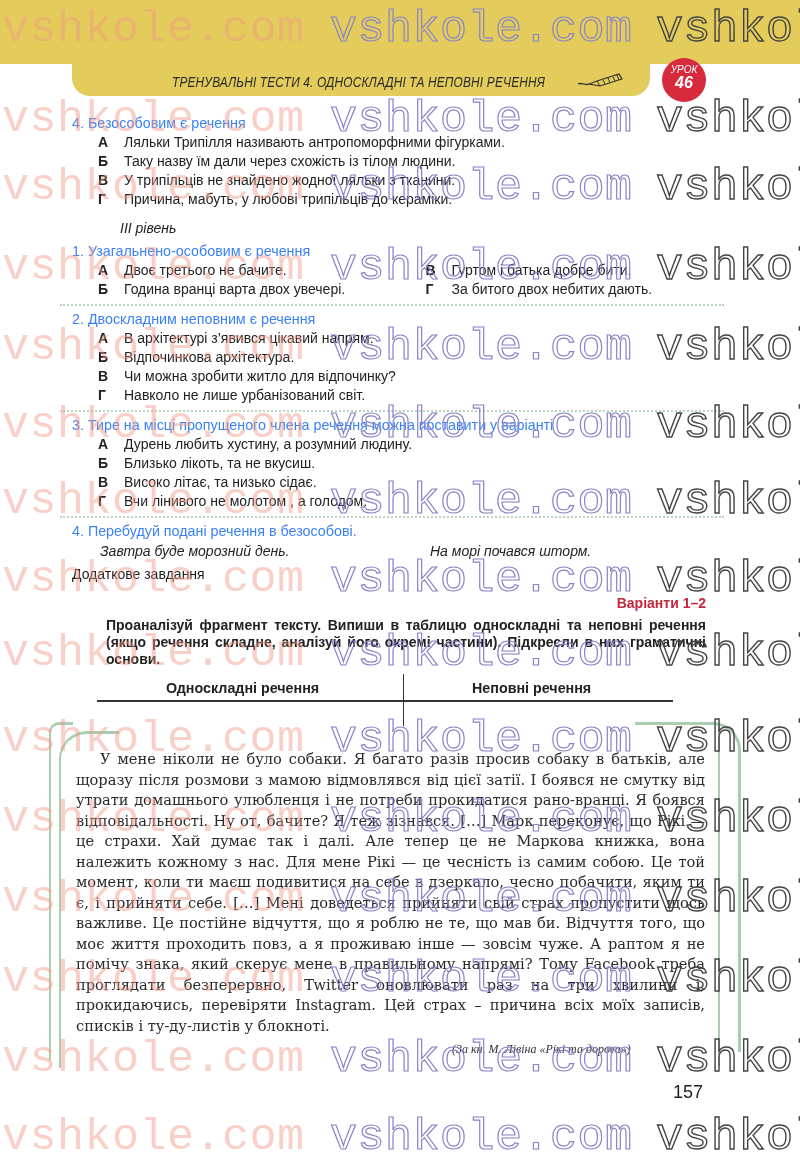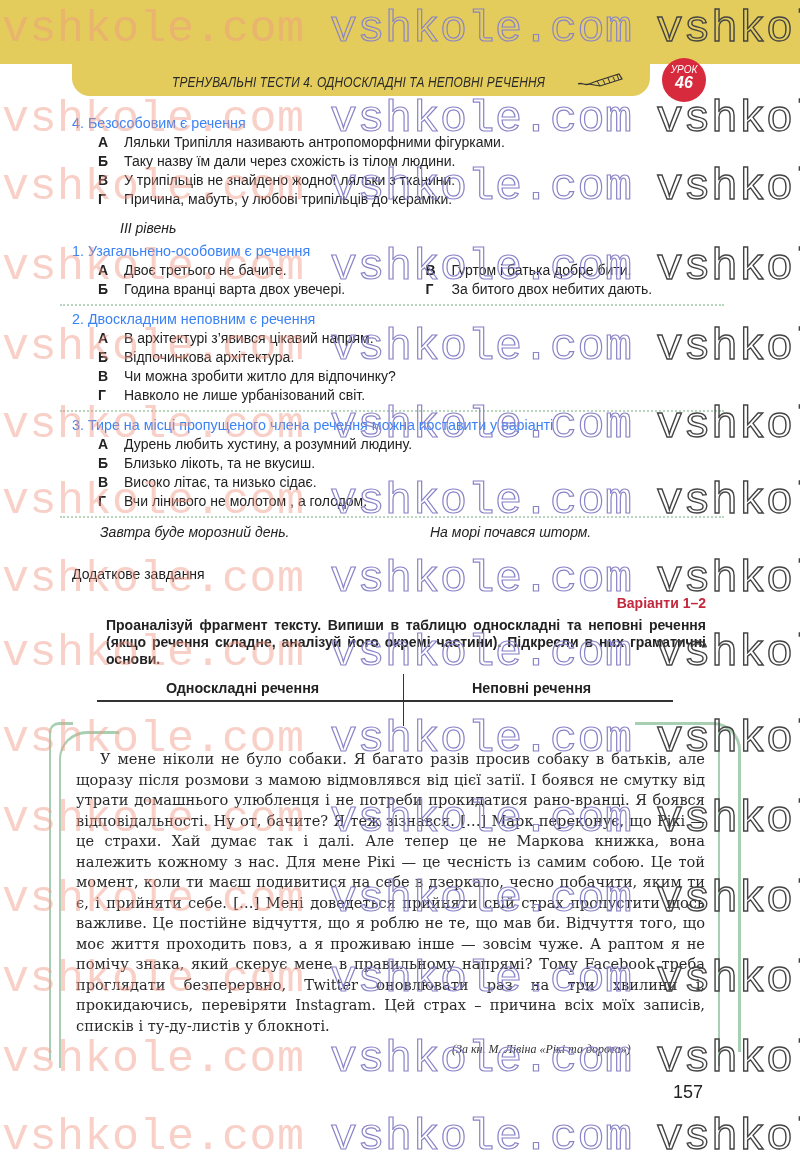--- a/index.html
+++ b/index.html
@@ -137,20 +137,21 @@
   <div class="opt">
       <span class="letter">В</span>
       <span>Високо літає, та низько сідає.</span>
     </div>
   <div class="opt">
       <span class="letter">Г</span>
       <span>Вчи лінивого не молотом , а голодом.</span>
     </div>
   <div class="dotsep"></div>
 
+  <div class="q-title">4. Перебудуй подані речення в безособові.</div>
   <div class="italic-line">
     <span>Завтра буде морозний день.</span>
     <span>На морі почався шторм.</span>
   </div>
 </div>
 
 <div class="add-title">Додаткове завдання</div>
 <div class="variants">Варіанти 1–2</div>
 <div class="task">Проаналізуй фрагмент тексту. Випиши в таблицю односкладні та неповні речення (якщо речення складне, аналізуй його окремі частини). Підкресли в них граматичні основи.</div>
 

